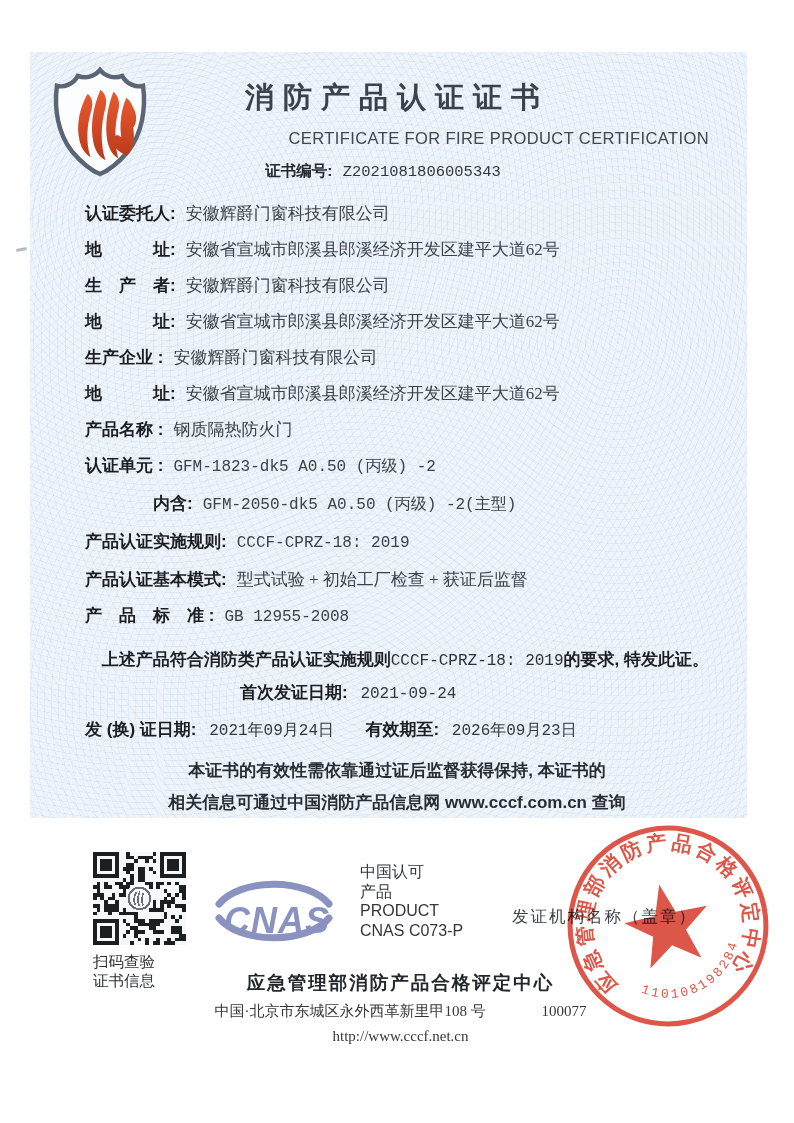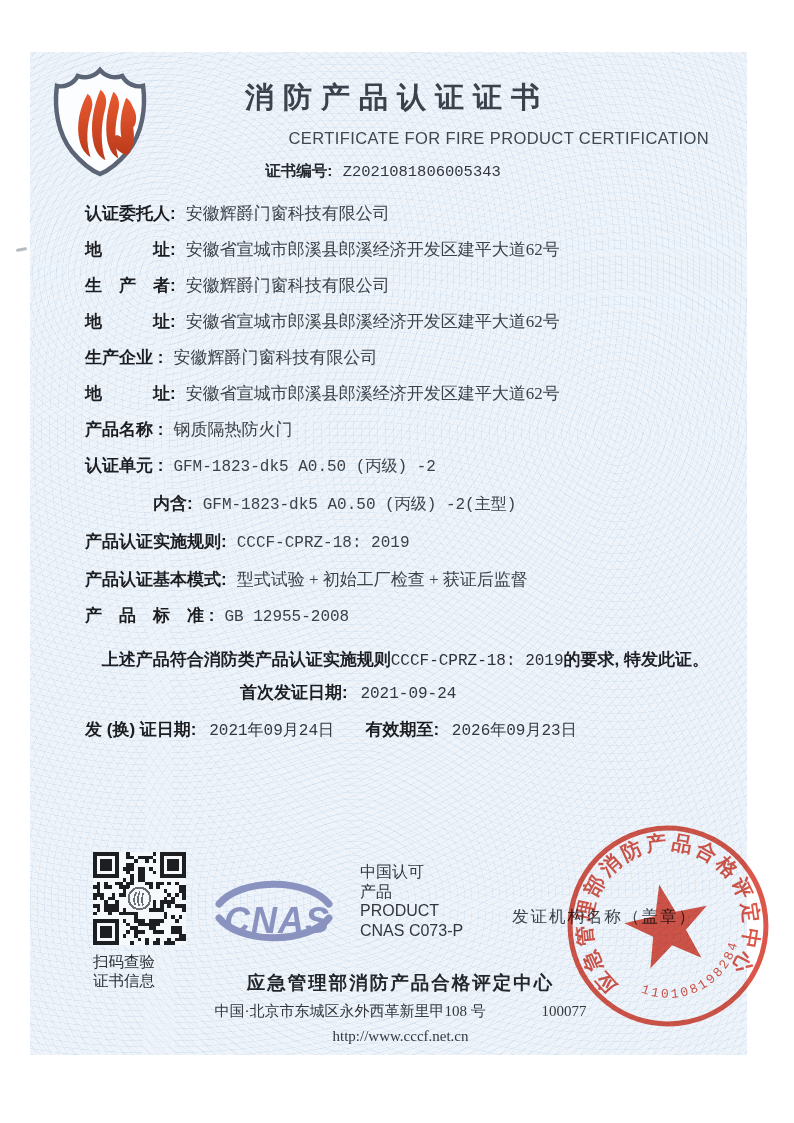--- a/index.html
+++ b/index.html
@@ -1,21 +1,21 @@
 <!DOCTYPE html>
 <html><head>
 <meta charset="utf-8">
 <style>
   html,body{margin:0;padding:0;}
   body{
     width:794px;height:1123px;position:relative;background:#ffffff;
     font-family:"Liberation Sans",sans-serif;overflow:hidden;
   }
   .panel{
-    position:absolute;left:30px;top:52px;width:717px;height:1003px;
+    position:absolute;left:30px;top:52px;width:717px;height:766px;
     background:
       repeating-radial-gradient(circle at 18% 22%, rgba(110,155,200,.13) 0 .6px, transparent 1px 6px),
       repeating-radial-gradient(circle at 82% 38%, rgba(110,155,200,.10) 0 .6px, transparent 1px 8px),
       repeating-radial-gradient(circle at 45% 85%, rgba(110,155,200,.10) 0 .6px, transparent 1px 7px),
       #eef4fa;
     box-sizing:border-box;padding:0 38px 3px 55px;
   }
   .speck{position:absolute;left:16px;top:248px;width:11px;height:3px;border-radius:2px;
     background:rgba(110,120,132,.5);transform:rotate(-10deg);}
   .logo{position:absolute;left:18px;top:12px;width:104px;height:114px;}
@@ -87,21 +87,21 @@
 
   <div class="fields">
       <div class="row"><span class="lbl">认证委托人:</span><span class="val">安徽辉爵门窗科技有限公司</span></div>
       <div class="row"><span class="lbl">地　　　址:</span><span class="val">安徽省宣城市郎溪县郎溪经济开发区建平大道62号</span></div>
       <div class="row"><span class="lbl">生　产　者:</span><span class="val">安徽辉爵门窗科技有限公司</span></div>
       <div class="row"><span class="lbl">地　　　址:</span><span class="val">安徽省宣城市郎溪县郎溪经济开发区建平大道62号</span></div>
       <div class="row"><span class="lbl">生产企业 :</span><span class="val">安徽辉爵门窗科技有限公司</span></div>
       <div class="row"><span class="lbl">地　　　址:</span><span class="val">安徽省宣城市郎溪县郎溪经济开发区建平大道62号</span></div>
       <div class="row"><span class="lbl">产品名称 :</span><span class="val">钢质隔热防火门</span></div>
       <div class="row"><span class="lbl">认证单元 :</span><span class="val mono">GFM-1823-dk5 A0.50 (丙级) -2</span></div>
-      <div class="row indent"><span class="lbl">内含:</span><span class="val mono">GFM-1823-dk5 A0.50 (丙级) -2(主型)</span></div>
+      <div class="row indent"><span class="lbl">内含:</span><span class="val mono">GFM-2050-dk5 A0.50 (丙级) -2(主型)</span></div>
       <div class="row"><span class="lbl">产品认证实施规则:</span><span class="val mono">CCCF-CPRZ-18: 2019</span></div>
       <div class="row"><span class="lbl">产品认证基本模式:</span><span class="val">型式试验 + 初始工厂检查 + 获证后监督</span></div>
       <div class="row"><span class="lbl">产　品　标　准 :</span><span class="val mono">GB 12955-2008</span></div>
     </div>
 
   <div class="statement">
     <span>上述产品符合消防类产品认证实施规则</span><span class="code">CCCF-CPRZ-18: 2019</span><span>的要求, 特发此证。</span>
   </div>
 
   <div class="first-issue">
@@ -110,20 +110,24 @@
   </div>
 
   <div class="dates">
     <span class="lbl">发 (换) 证日期:</span>
     <span class="val">2021年09月24日</span>
     <span class="gap"></span>
     <span class="lbl">有效期至:</span>
     <span class="val">2026年09月23日</span>
   </div>
 
+  <div class="notice">
+    <div>本证书的有效性需依靠通过证后监督获得保持, 本证书的</div>
+    <div>相关信息可通过中国消防产品信息网 www.cccf.com.cn 查询</div>
+  </div>
 
   <div class="qr-block">
     <svg id="qr" width="93" height="93" viewBox="0 0 25 25" shape-rendering="crispEdges" style="background:#f6f9fc">
         <rect x="9" y="0" width="1" height="1" fill="#1c1e22"></rect>
         <rect x="16" y="0" width="1" height="1" fill="#1c1e22"></rect>
         <rect x="9" y="1" width="1" height="1" fill="#1c1e22"></rect>
         <rect x="10" y="1" width="1" height="1" fill="#1c1e22"></rect>
         <rect x="12" y="1" width="1" height="1" fill="#1c1e22"></rect>
         <rect x="13" y="1" width="1" height="1" fill="#1c1e22"></rect>
         <rect x="14" y="1" width="1" height="1" fill="#1c1e22"></rect>

